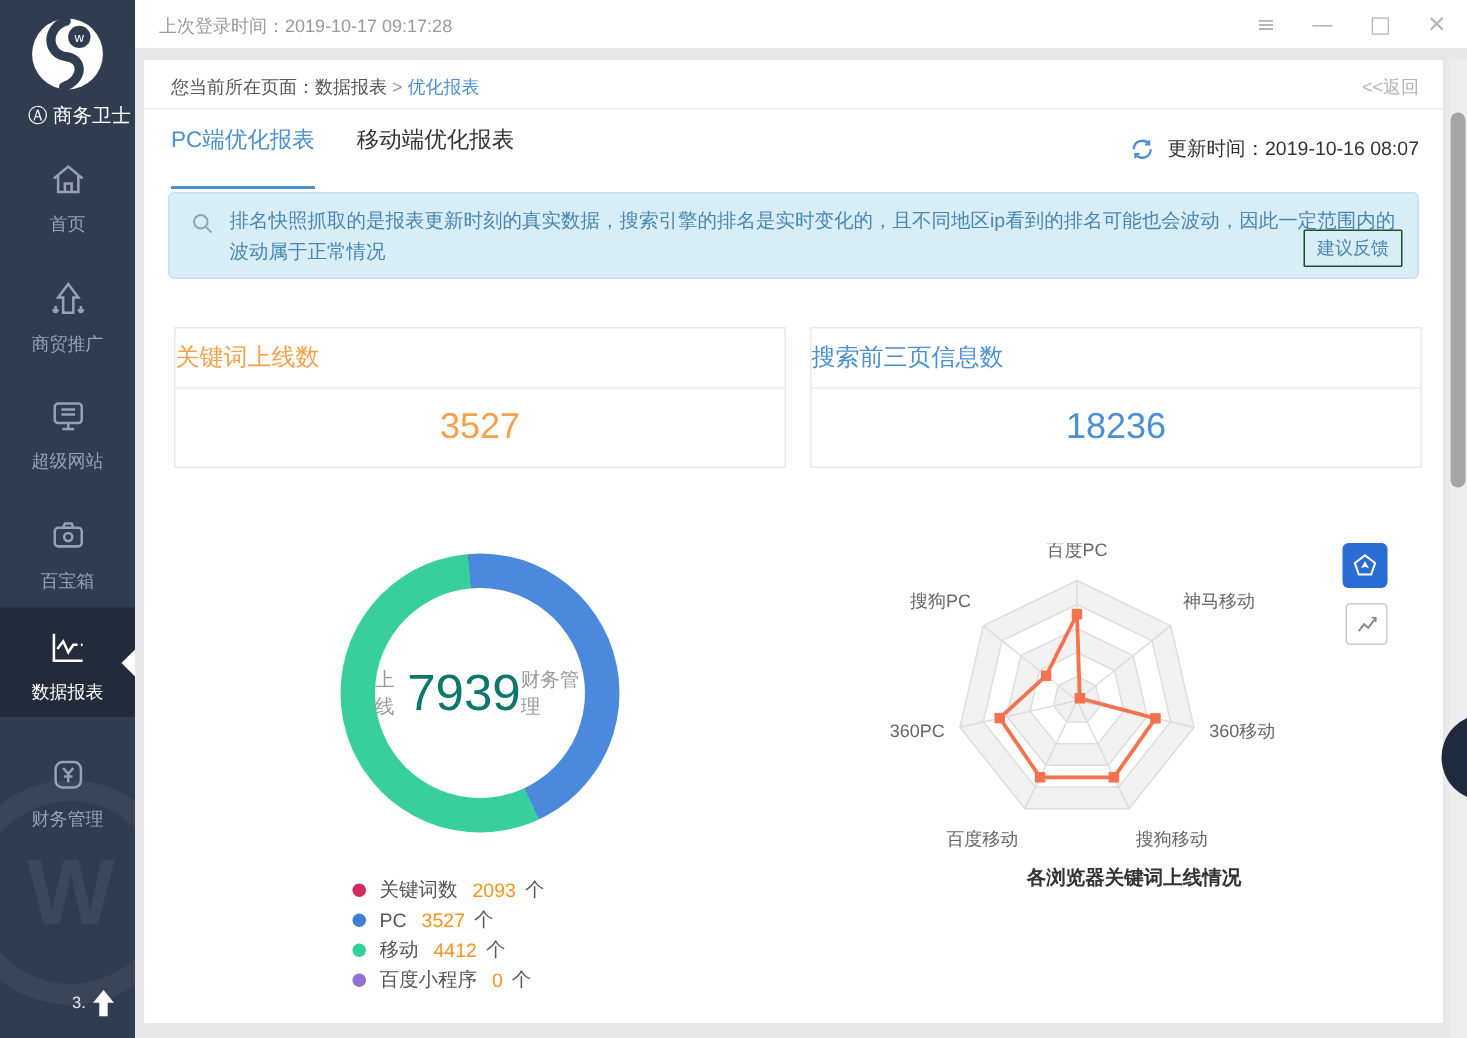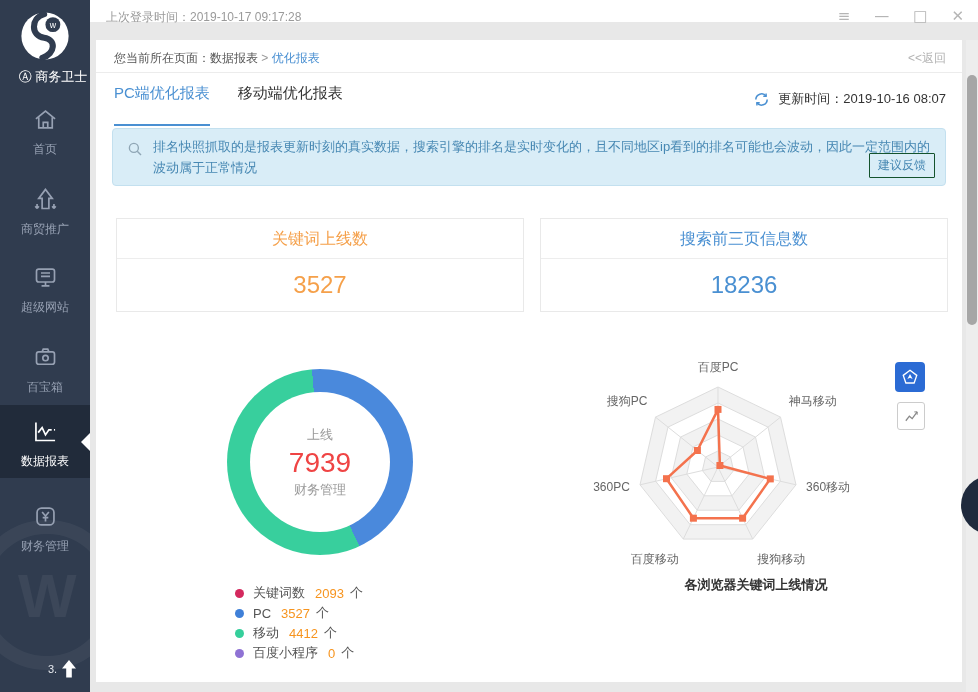--- a/index.html
+++ b/index.html
@@ -20,21 +20,21 @@
   .side-label { font-size:12px; margin-top:8px; }
   .side-item.active-block { left:0; top:405px; height:73px; background:#212b3a; color:#ffffff; padding-top:13px; }
   .active-caret { position:absolute; right:0; top:28px; width:0; height:0;
     border-top:9px solid transparent; border-bottom:9px solid transparent; border-right:9px solid #ffffff; }
   .watermark-circle { left:-28px; top:520px; width:150px; height:150px; border-radius:50%;
     border:14px solid rgba(255,255,255,0.05); }
   .watermark-w { left:18px; top:560px; font-size:62px; font-weight:bold; color:rgba(255,255,255,0.06); }
   .side-bottom { left:48px; top:660px; color:#e6e9ee; font-size:11px; display:flex; align-items:center; gap:4px; }
 
   
-  #titlebar { left:90px; top:0; width:888px; height:22px; background:#ffffff; }
+  #titlebar { left:90px; top:0; width:888px; height:32px; background:#ffffff; }
   .last-login { left:16px; top:9px; font-size:12px; color:#9a9a9a; }
   .win-controls { right:14px; top:4px; display:flex; gap:24px; align-items:center; color:#b5b5b5; }
   .win-btn { font-size:15px; line-height:24px; cursor:pointer; font-family:"DejaVu Sans", sans-serif; }
 
   
   #scroll-track { left:966px; top:40px; width:12px; height:652px; background:#ededed; }
   #scroll-thumb { left:967px; top:75px; width:10px; height:250px; background:#a6a6a6; border-radius:5px; }
 
   
   #panel { left:96px; top:40px; width:866px; height:642px; background:#ffffff; }
@@ -50,31 +50,31 @@
 
   .notice { left:16px; top:88px; width:834px; height:58px; background:#d9edf7;
     border:1px solid #c3e0ef; border-radius:4px; }
   .notice-icon { position:absolute; left:13px; top:11px; }
   .notice-text { position:absolute; left:40px; top:7px; width:788px; font-size:13px;
     line-height:21px; color:#4788b3; }
   .notice-btn { position:absolute; right:10px; bottom:7px; font-size:12px; color:#4788b3;
     border:1px solid #14532d; padding:3px 8px; background:transparent; cursor:pointer; border-radius:1px; }
 
   .stat-card { top:178px; width:408px; height:94px; border:1px solid #e9e9e9; background:#fff; }
-  .stat-card .card-title { height:40px; line-height:40px; text-align:center; font-size:16px;
+  .stat-card .card-title { height:40px; line-height:40px; font-size:16px;
     border-bottom:1px solid #ededed; }
   .stat-card .card-value { height:52px; line-height:52px; text-align:center; font-size:24px; }
   #card-0 { left:20px; }
   #card-1 { left:444px; }
 
   .donut { left:131px; top:329px; width:186px; height:186px; border-radius:50%; }
   .donut-hole { position:absolute; left:23px; top:23px; width:140px; height:140px; border-radius:50%;
-    background:#fff; display:flex; flex-direction:column; align-items:center; justify-content:center; }
+    background:#fff; display:flex; align-items:center; justify-content:center; }
   .donut-top { font-size:13px; color:#999; }
-  .donut-value { font-size:28px; color:#ef4444; margin:3px 0 2px; }
+  .donut-value { font-size:34px; color:#0f766e; margin:3px 0 2px; }
   .donut-bottom { font-size:13px; color:#999; }
 
   .legend { left:139px; top:543px; }
   .legend-row { display:flex; align-items:center; height:20px; font-size:13px; cursor:pointer; }
   .legend-dot { width:9px; height:9px; border-radius:50%; margin-right:9px; }
   .legend-label { color:#555; margin-right:10px; }
   .legend-value { color:#f7941e; margin-right:6px; }
   .legend-unit { color:#555; }
 
   #radar-svg { left:464px; top:322px; }

